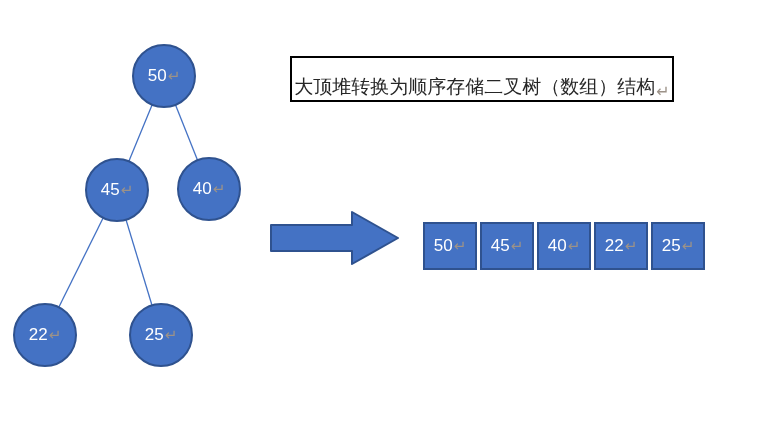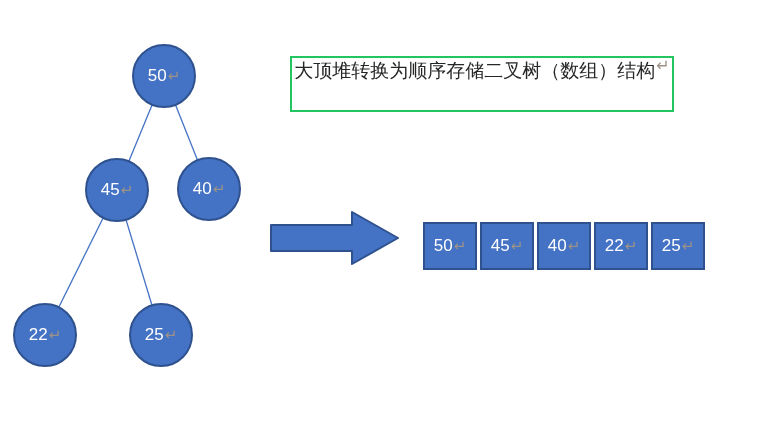--- a/index.html
+++ b/index.html
@@ -17,23 +17,23 @@
   .n50{left:132px;top:44px;}
   .n45{left:85px;top:158px;}
   .n40{left:177px;top:157px;}
   .n22{left:13px;top:303px;}
   .n25{left:129px;top:303px;}
   .mark{
     color:#9C9288;font-size:15px;line-height:1;margin-left:1px;
     font-family:"DejaVu Sans",sans-serif;
   }
   .title-box{
-    position:absolute;left:290px;top:56px;width:384px;height:56px;
-    box-sizing:border-box;border:2px solid #22c55e;background:#ffffff;
-    display:flex;align-items:flex-start;justify-content:center;
+    position:absolute;left:290px;top:56px;width:384px;height:46px;
+    box-sizing:border-box;border:2px solid #000000;background:#ffffff;
+    display:flex;align-items:flex-end;justify-content:center;
     color:#262626;font-size:19px;white-space:nowrap;z-index:1;
   }
   .title-box .mark{font-size:16px;}
   .array{
     position:absolute;left:423px;top:222px;display:flex;gap:3px;z-index:1;
   }
   .cell{
     width:54px;height:48px;box-sizing:border-box;
     background:#4472C4;border:2px solid #2F528F;
     display:flex;align-items:center;justify-content:center;

